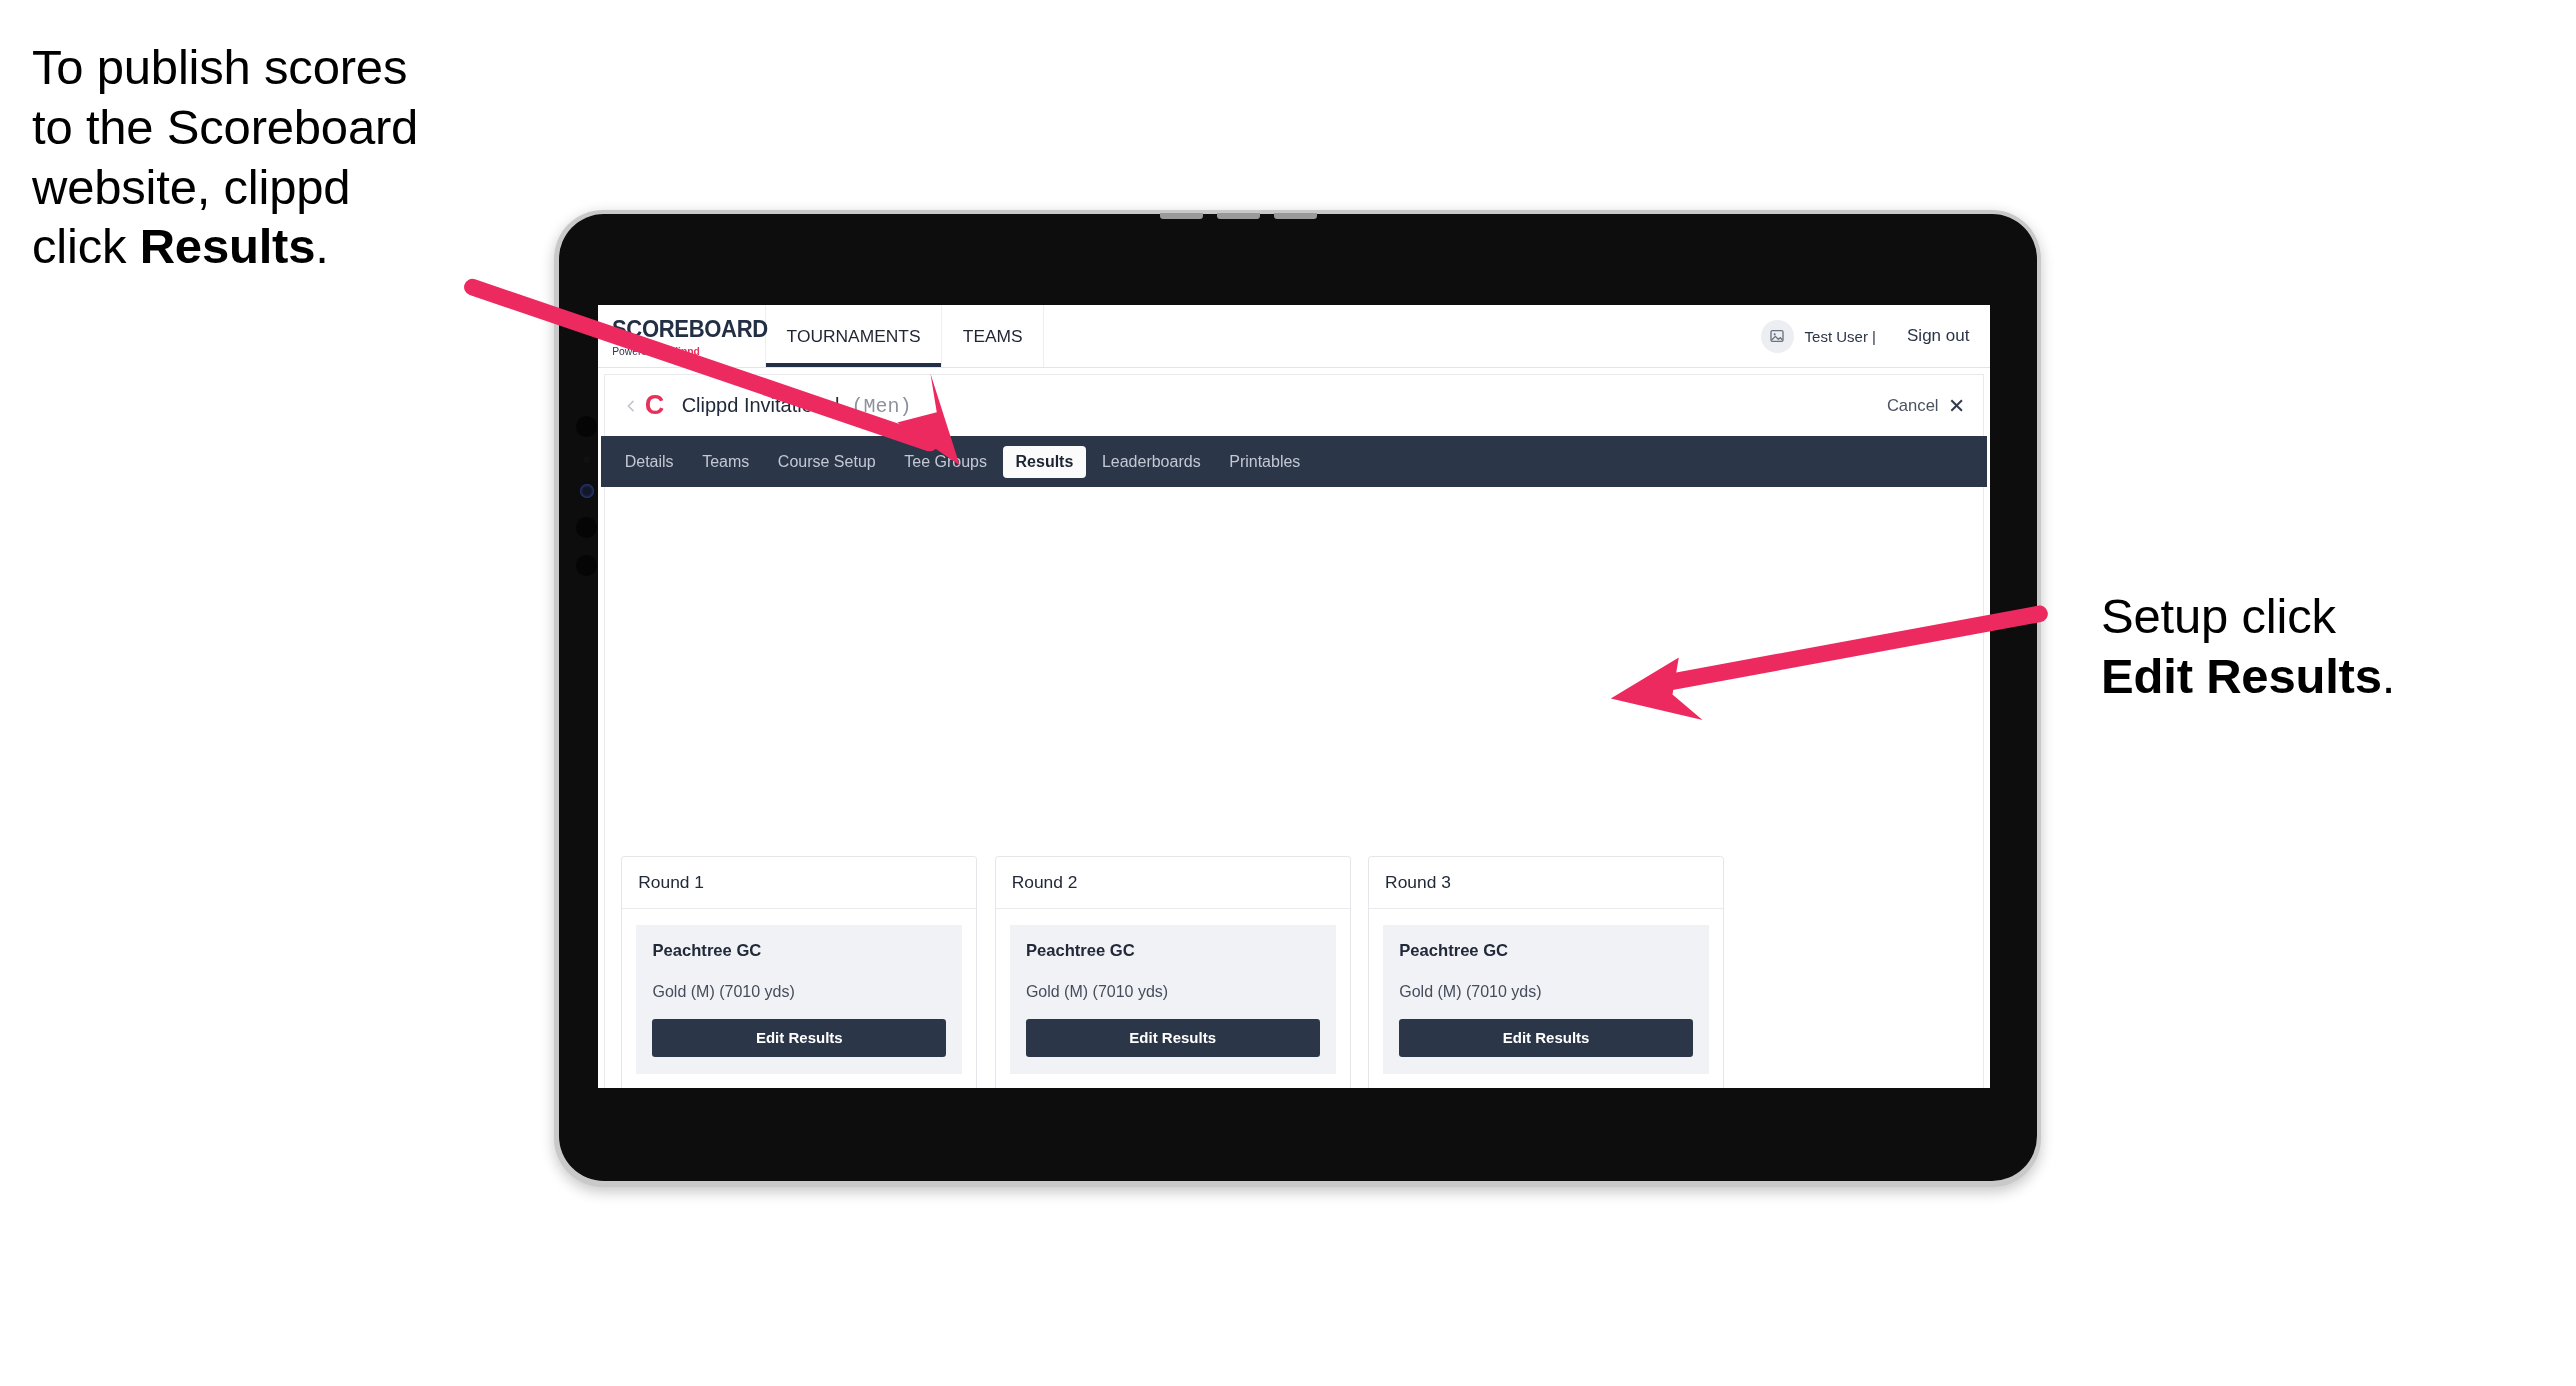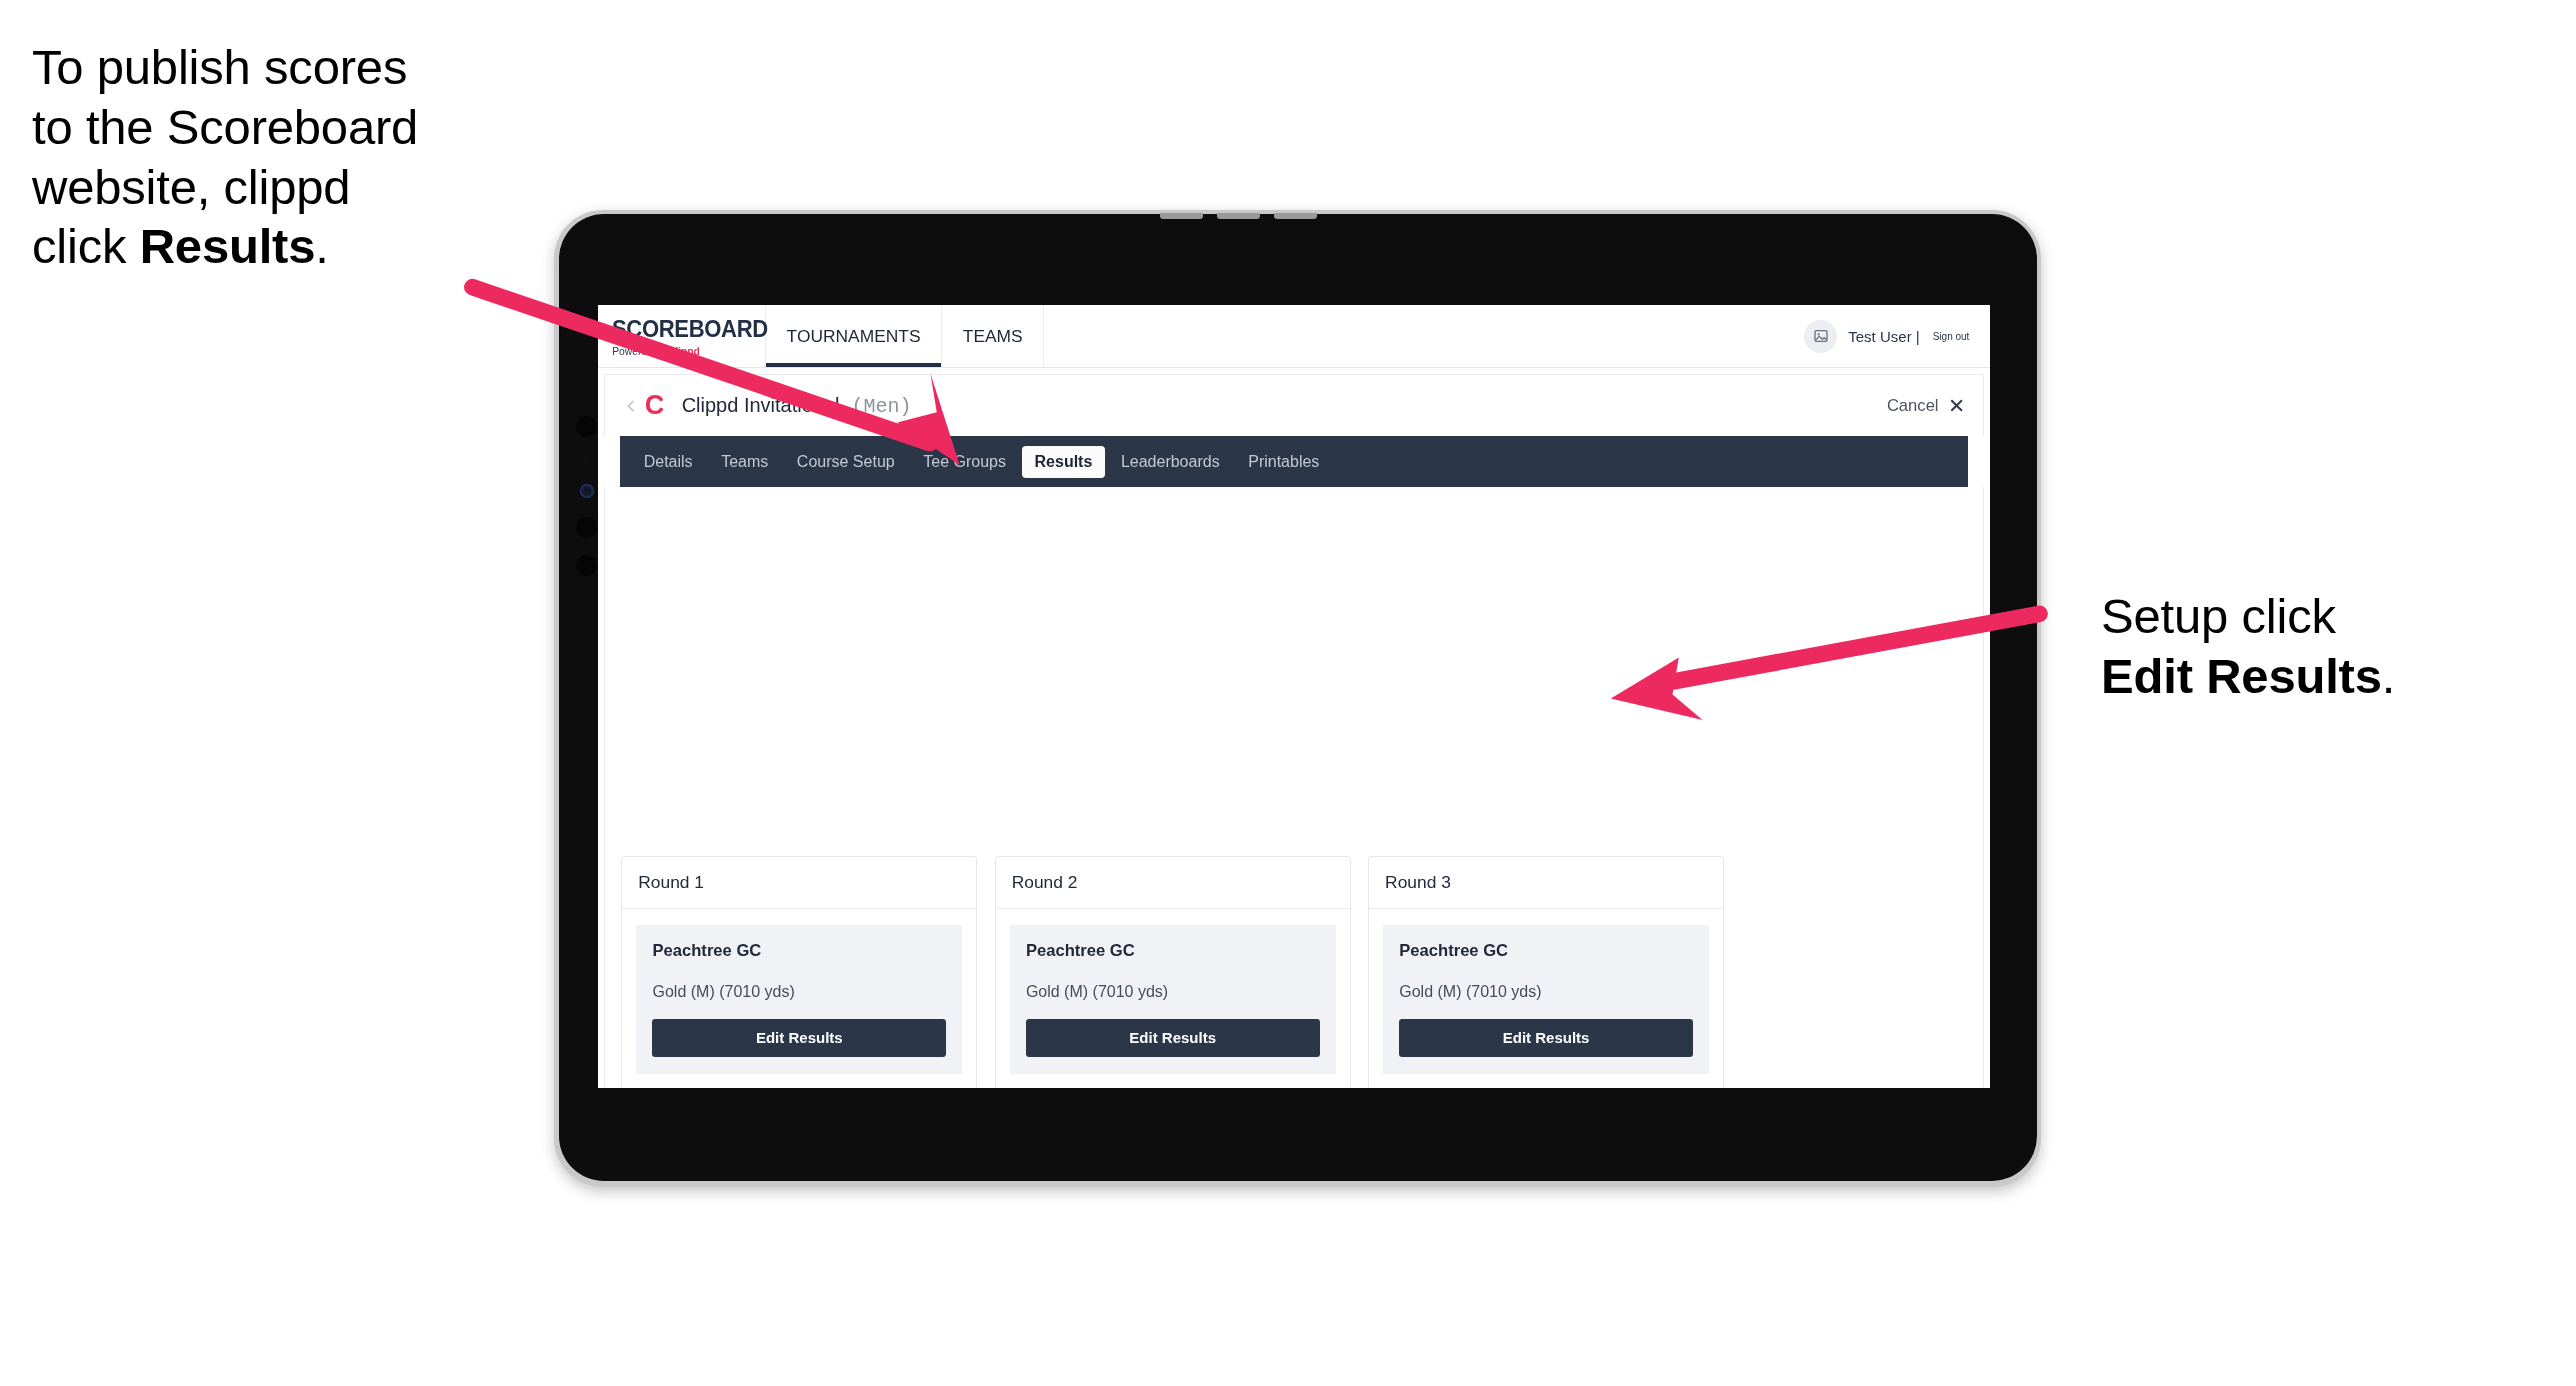--- a/index.html
+++ b/index.html
@@ -74,21 +74,21 @@
     content:"";position:absolute;left:0;right:0;bottom:0;height:4px;background:#232f45;
   }
   #topnav-spacer{flex:1;}
   #user-area{display:flex;align-items:center;padding-right:20.6px;gap:11px;}
   #avatar{
     width:33px;height:33px;border-radius:50%;background:#eceef1;
     display:flex;align-items:center;justify-content:center;
   }
   #avatar svg{width:16px;height:16px;}
   #user-name{font-size:15px;color:#2b3649;}
-  #sign-out{font-size:10px;color:#2b3649;cursor:pointer;margin-left:2px;}
+  #sign-out{font-size:17px;color:#2b3649;cursor:pointer;margin-left:20px;}
 
   
   #title-bar{
     margin:6.3px 6.3px 0 6.3px;height:62px;background:#ffffff;
     border:0.8px solid #e9eaee;border-bottom:none;
     display:flex;align-items:center;padding:0 17.4px;box-sizing:border-box;
     position:relative;
   }
   #back-chevron{
     width:17.4px;height:17.4px;margin-right:4.7px;display:flex;align-items:center;
@@ -101,21 +101,21 @@
   #tournament-name{font-size:20px;color:#22293a;}
   #tournament-name .gender{color:#8d929d;font-family:Liberation Mono, monospace;}
   #cancel-group{
     margin-left:auto;display:flex;align-items:center;gap:9.5px;cursor:pointer;
   }
   #cancel-label{font-size:16.6px;color:#4a5262;}
   #cancel-x{font-size:20.6px;color:#333b4a;line-height:1;}
 
   
   #tab-bar{
-    margin:0 22px;height:51px;background:#2b3649;
+    margin:0 3px;height:51px;background:#2b3649;
     display:flex;align-items:center;padding:0 11px;box-sizing:border-box;gap:3.2px;
   }
   .tab{
     font-size:16px;color:#c3c8d2;padding:7.1px 12.7px;border-radius:4px;cursor:pointer;
     white-space:nowrap;
   }
   .tab.active{background:#fbfbfc;color:#1d2433;font-weight:bold;}
 
   
   #content{

